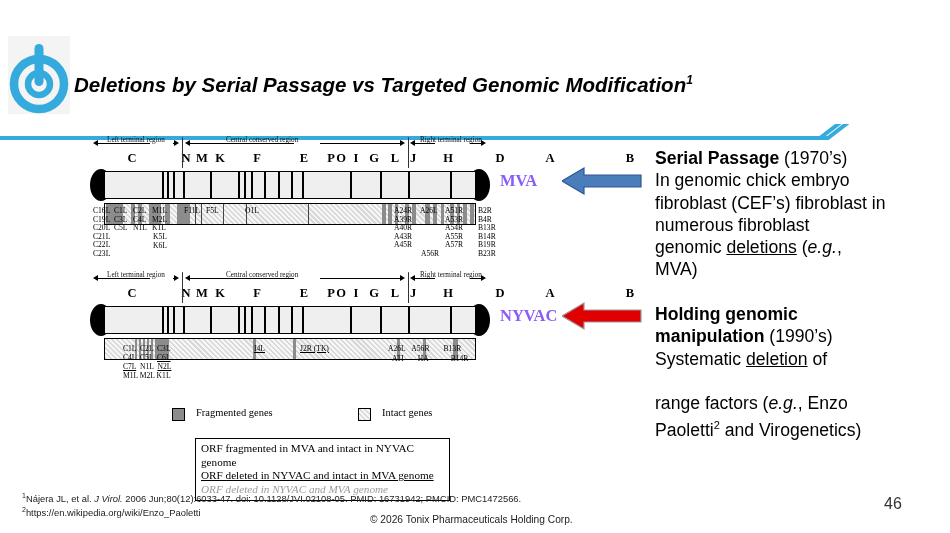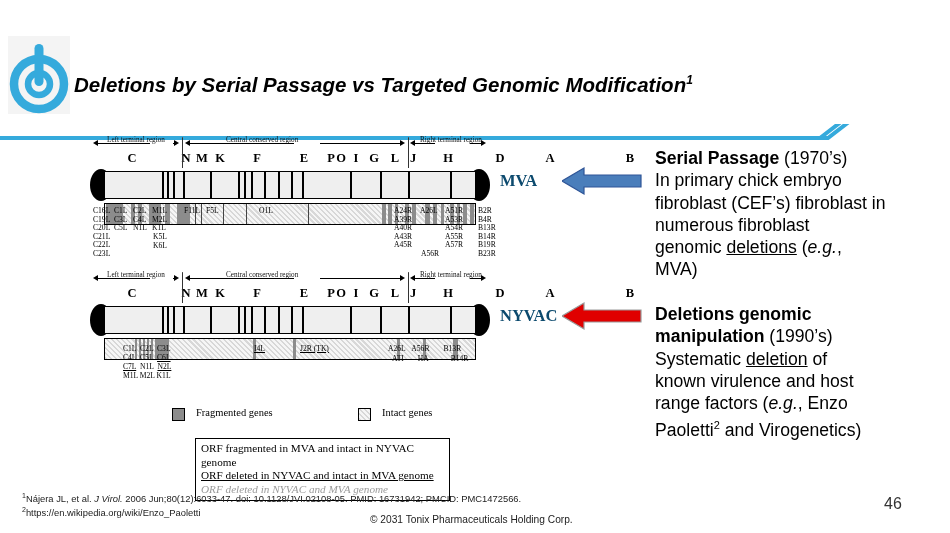--- a/index.html
+++ b/index.html
@@ -70,21 +70,21 @@
   }
   .hatchbar .frag{position:absolute;top:0;bottom:0;background:#8c8c8c;}
   .hatchbar .thin{position:absolute;top:0;bottom:0;width:1.4px;background:#444;}
 
   .genelist{position:absolute;font-family:"Liberation Serif",serif;font-size:7.6px;
     line-height:8.6px;color:#000;white-space:pre;}
   .genelist .und{text-decoration:underline;}
 
   .vaxname{
     position:absolute;font-family:"Liberation Serif",serif;
-    font-weight:bold;font-size:16.5px;color:#0c4a6e;white-space:nowrap;text-align:center;
+    font-weight:bold;font-size:16.5px;color:#8b5cf6;white-space:nowrap;text-align:center;
   }
 
   
   .blockarrow{position:absolute;}
 
   
   .rtext{
     position:absolute;font-size:17.6px;line-height:22.3px;color:#000;
   }
   .rtext b{font-weight:bold;}
@@ -243,21 +243,21 @@
   <div class="genelist del" style="left:133px;top:207px;">C2L
 C4L
 N1L</div>
   <div class="genelist del" style="left:152px;top:207px;">M1L
 M2L
 K1L</div>
   <div class="genelist" style="left:153px;top:233px;">K5L
 K6L</div>
   <div class="genelist" style="left:184px;top:207px;">F11L</div>
   <div class="genelist" style="left:206px;top:207px;">F5L</div>
-  <div class="genelist" style="left:259px;top:207px;">O1L</div>
+  <div class="genelist" style="left:245px;top:207px;">O1L</div>
   <div class="genelist" style="left:394px;top:207px;">A24R
 A39R
 A40R
 A43R
 A45R</div>
   <div class="genelist del" style="left:420px;top:207px;">A26L</div>
   <div class="genelist del" style="left:421px;top:250px;">A56R</div>
   <div class="genelist" style="left:445px;top:207px;">A51R
 A53R
 A54R
@@ -371,32 +371,32 @@
   <div class="vaxname" style="left:500px;top:306px;">NYVAC</div>
 
   <div class="blockarrow" style="left:562px;top:301px;">
     <svg width="80" height="30" viewBox="0 0 80 30">
       <polygon points="0,15 22,2 22,9 79,9 79,21 22,21 22,28" fill="#E00000" stroke="#9A9A9A" stroke-width="1.2"></polygon>
     </svg>
   </div>
 
   <div class="rtext" style="left:655px;top:147px;width:290px;">
     <b>Serial Passage</b><span> (1970’s)</span><br>
-    <span>In primary chick embryo</span><br>
+    <span>In genomic chick embryo</span><br>
     <span>fibroblast (CEF’s) fibroblast in</span><br>
     <span>numerous fibroblast</span><br>
     genomic <u>deletions</u> (<i>e.g.</i>,<br>
     <span>MVA)</span>
   </div>
 
   <div class="rtext" style="left:655px;top:303px;width:290px;">
-    <b>Deletions genomic</b><br>
+    <b>Holding genomic</b><br>
     <b>manipulation</b><span> (1990’s)</span><br>
     Systematic <u>deletion</u> of<br>
-    <span>known virulence and host</span><br>
+    <br>
     range factors (<i>e.g.</i>, Enzo<br>
     Paoletti<span class="sup">2</span> and Virogenetics)
   </div>
 
   <div class="swatch frag" style="left:172px;top:408px;"></div>
   <div class="legend-item" style="left:196px;top:407px;">Fragmented genes</div>
   <div class="swatch intact" style="left:358px;top:408px;"></div>
   <div class="legend-item" style="left:382px;top:407px;">Intact  genes</div>
 
   <div class="keybox" style="left:195px;top:438px;width:255px;">
@@ -404,16 +404,16 @@
     <div class="l2">ORF deleted in NYVAC and intact in MVA genome</div>
     <div class="l3">ORF deleted in NYVAC and MVA genome</div>
   </div>
 
   <div class="foot" style="left:22px;top:492px;">
     <span class="sup">1</span><span>Nájera JL, et al. </span><i>J Virol.</i><span> 2006 Jun;80(12):6033-47. doi: 10.1128/JVI.02108-05. PMID: 16731942; PMCID: PMC1472566.</span>
   </div>
   <div class="foot" style="left:22px;top:506px;">
     <span class="sup">2</span><span>https://en.wikipedia.org/wiki/Enzo_Paoletti</span>
   </div>
-  <div class="copyright" style="left:370px;top:514px;">© 2031 Tonix Pharmaceuticals Holding Corp.</div>
+  <div class="copyright" style="left:370px;top:514px;">© 2026 Tonix Pharmaceuticals Holding Corp.</div>
   <div class="pagenum" style="left:884px;top:495px;">46</div>
 
 </div>
 
 </body></html>

